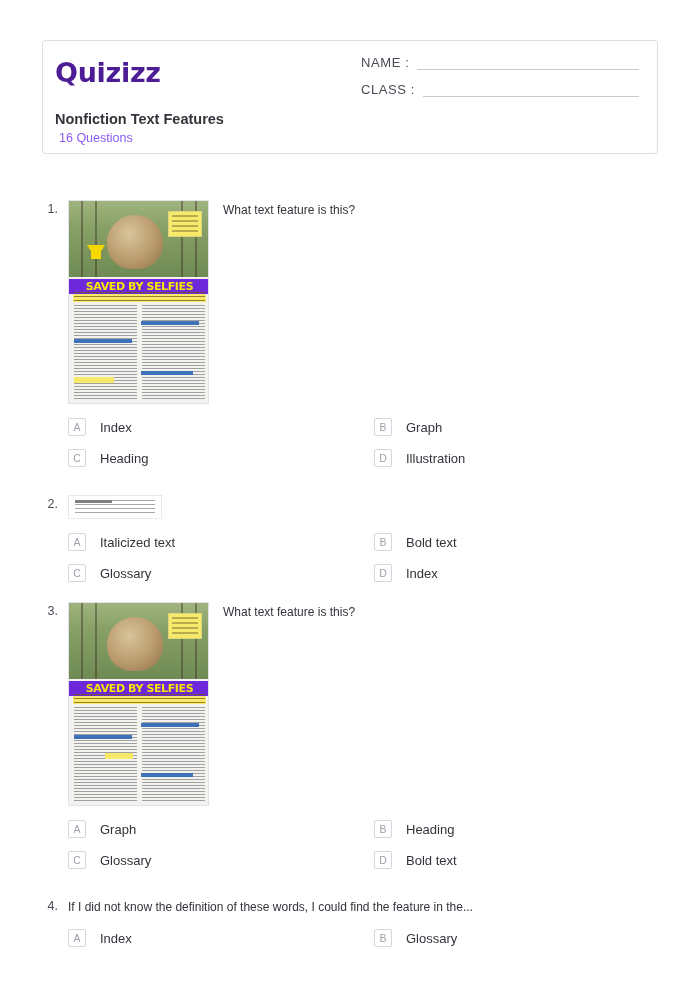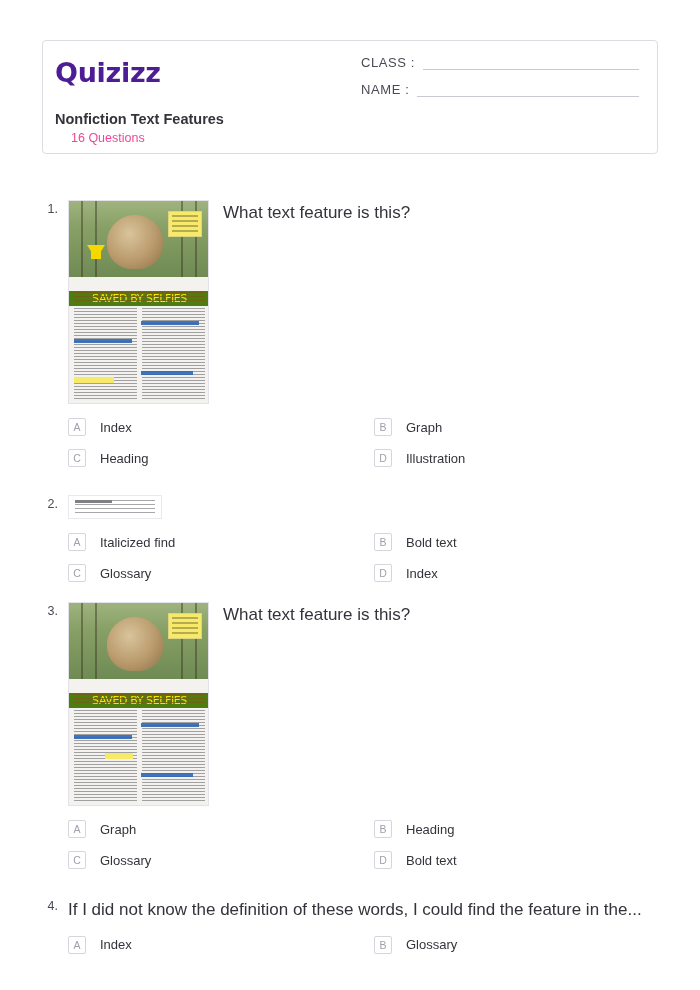--- a/index.html
+++ b/index.html
@@ -47,24 +47,24 @@
   .quiz-title {
     position: absolute;
     left: 12px;
     top: 70px;
     font-size: 14.5px;
     font-weight: bold;
     color: #33333b;
   }
   .quiz-count {
     position: absolute;
-    left: 28px;
+    left: 16px;
     top: 90px;
     font-size: 12.5px;
-    color: #ec4899;
+    color: #8b5cf6;
   }
   .header-right {
     flex: 1;
     padding: 14px 18px 0 18px;
   }
   .field-row {
     display: flex;
     align-items: flex-end;
     margin-bottom: 12px;
   }
@@ -108,21 +108,21 @@
   .q-body {
     flex: 1;
     display: flex;
     align-items: flex-start;
   }
   .q-img-wrap {
     flex: none;
     margin-right: 14px;
   }
   .q-text {
-    font-size: 17px;
+    font-size: 12px;
     color: #33333b;
     padding-top: 2px;
     line-height: 1.35;
   }
   .q-text.with-img { padding-top: 2px; }
 
   
   .news {
     width: 141px;
     height: 204px;
@@ -175,26 +175,26 @@
     width: 34px; height: 26px;
     background: #f7e96a;
     border: 1px solid #ded37f;
     z-index: 4;
   }
   .news-sticky i {
     display:block; height:2px; margin:3px 3px 0 3px; background:#b6ab4f;
   }
   .news-headline {
     position: absolute;
-    left: 0; top: 90px;
+    left: 0; top: 78px;
     width: 141px; height: 15px;
-    background: #4d7c0f;
+    background: #6d28d9;
     color: #f7e600;
     font-family: "DejaVu Sans", sans-serif;
-    font-weight: normal;
+    font-weight: bold;
     font-size: 11px;
     letter-spacing: -0.4px;
     line-height: 15px;
     text-align: center;
     overflow: hidden;
     z-index: 3;
   }
   .news-highlight {
     position: absolute;
     left: 4px; top: 90px;
@@ -283,25 +283,25 @@
 <div class="page">
 
   <div class="header-card">
     <div class="header-left">
       <div class="logo">Quizizz</div>
       <div class="quiz-title">Nonfiction Text Features</div>
       <div class="quiz-count">16 Questions</div>
     </div>
     <div class="header-right">
       <div class="field-row">
+        <span class="field-label">NAME :</span>
+        <span class="field-line"></span>
+      </div>
+      <div class="field-row">
         <span class="field-label">CLASS :</span>
-        <span class="field-line"></span>
-      </div>
-      <div class="field-row">
-        <span class="field-label">NAME :</span>
         <span class="field-line"></span>
       </div>
     </div>
   </div>
 
   <div class="questions">
 
     <div class="question">
       <div class="q-head">
         <div class="q-num">1.</div>
@@ -366,21 +366,21 @@
           <div class="q-img-wrap">
             <div class="news small">
               <div class="small-lines"></div>
             </div>
           </div>
         </div>
       </div>
       <div class="options">
         <div class="option">
           <span class="opt-letter">A</span>
-          <span class="opt-text">Italicized find</span>
+          <span class="opt-text">Italicized text</span>
         </div>
         <div class="option">
           <span class="opt-letter">B</span>
           <span class="opt-text">Bold text</span>
         </div>
         <div class="option">
           <span class="opt-letter">C</span>
           <span class="opt-text">Glossary</span>
         </div>
         <div class="option">

